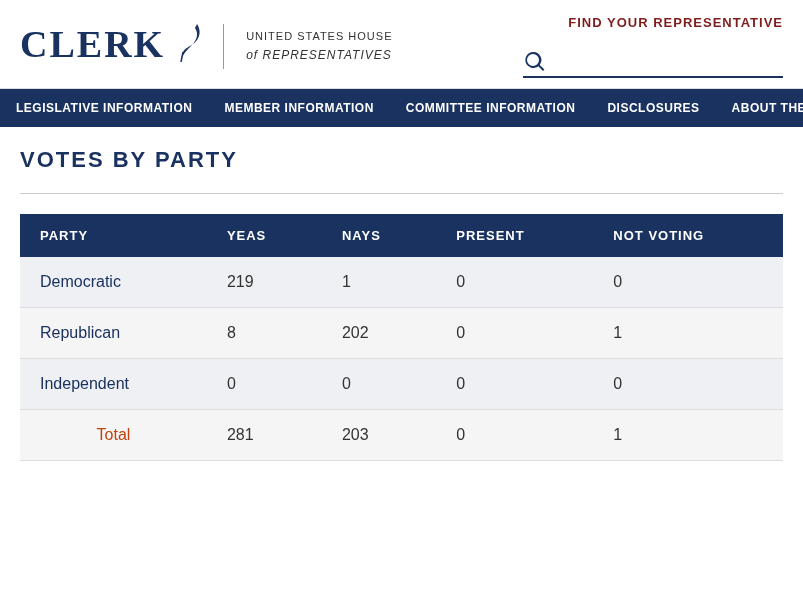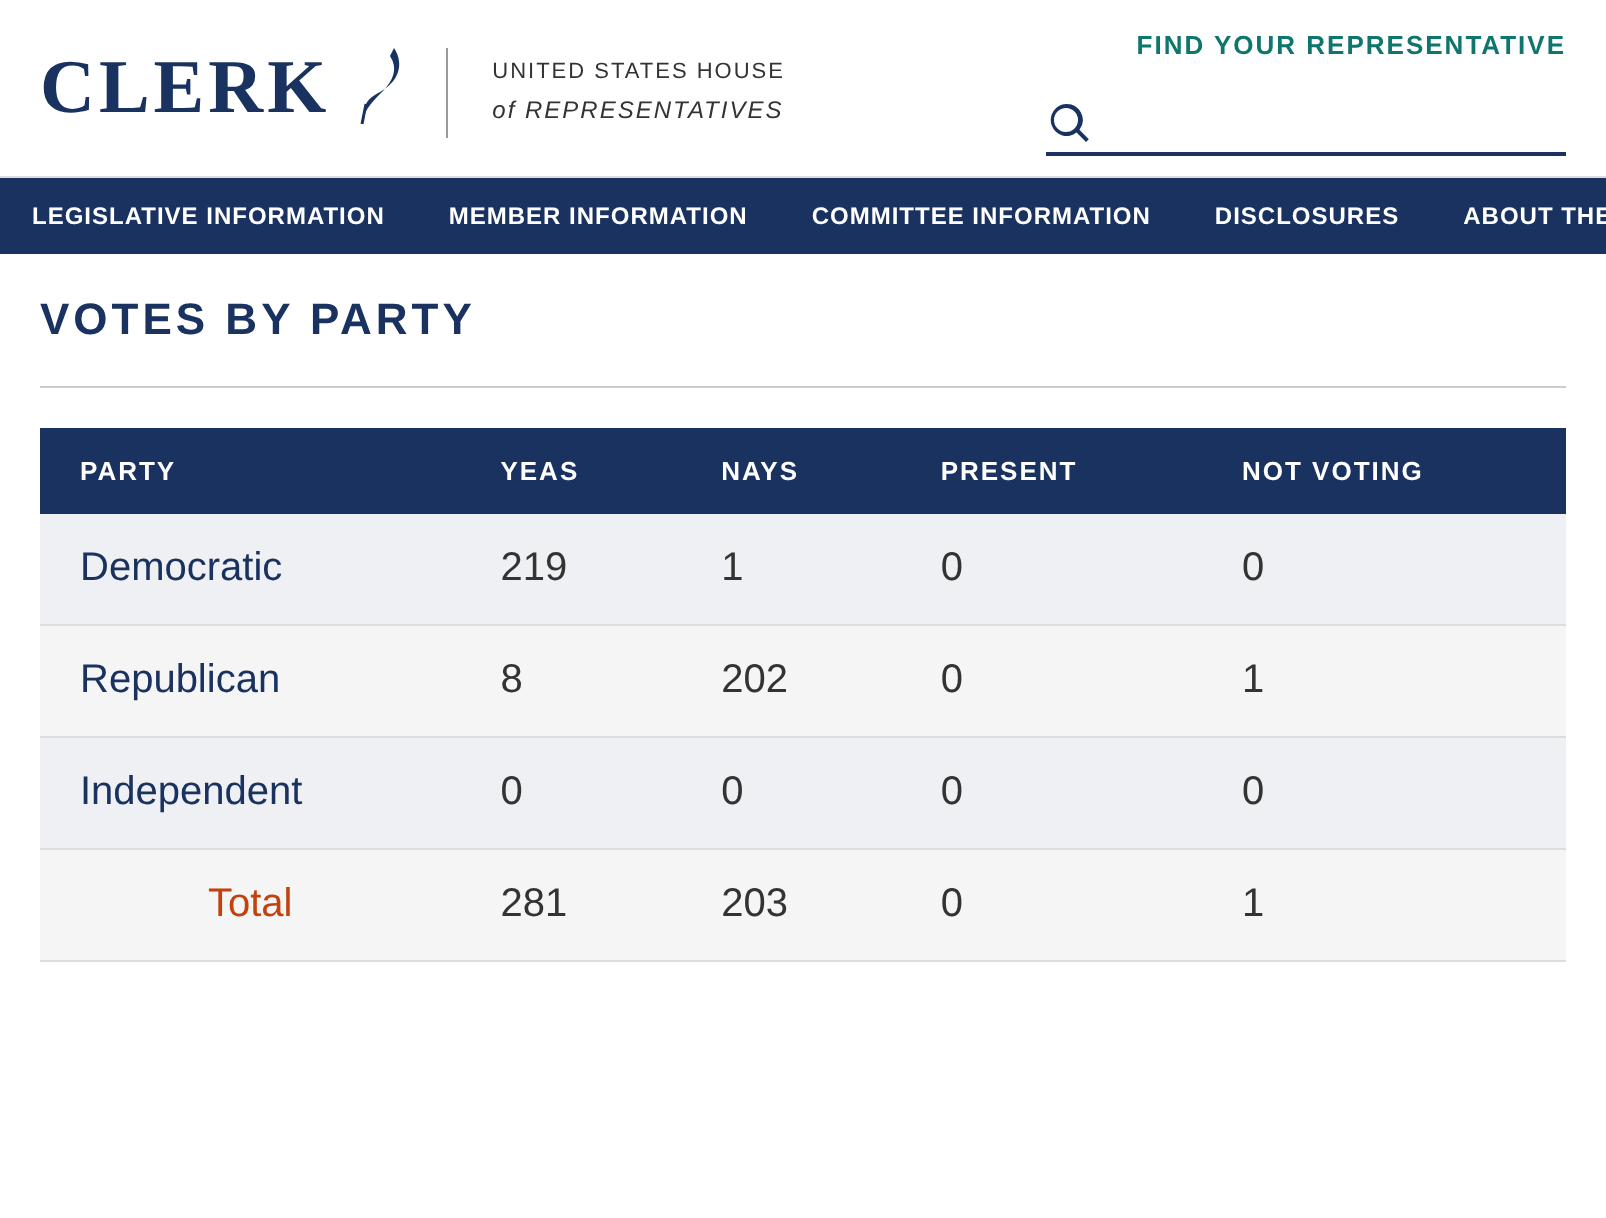--- a/index.html
+++ b/index.html
@@ -52,21 +52,21 @@
       font-style: italic;
       text-transform: none;
       font-size: 12px;
     }
     .header-right {
       text-align: right;
     }
     .find-rep-label {
       font-size: 13px;
       font-weight: bold;
-      color: #0f766e;
+      color: #7f1d1d;
       letter-spacing: 1px;
       text-transform: uppercase;
       display: block;
       margin-bottom: 20px;
     }
     .search-bar {
       display: flex;
       align-items: center;
       border-bottom: 2px solid #1a3260;
       padding-bottom: 2px;
@@ -142,21 +142,21 @@
     }
     tbody tr {
       border-bottom: 1px solid #ddd;
       background: #f5f5f5;
     }
     tbody tr:nth-child(odd) {
       background: #eef0f3;
     }
     tbody td {
       padding: 16px 20px;
-      font-size: 20px;
+      font-size: 16px;
       color: #333;
     }
     tbody td:first-child {
       color: #1a3260;
       font-weight: normal;
     }
     .total-row td {
       font-weight: normal;
       color: #333;
     }

